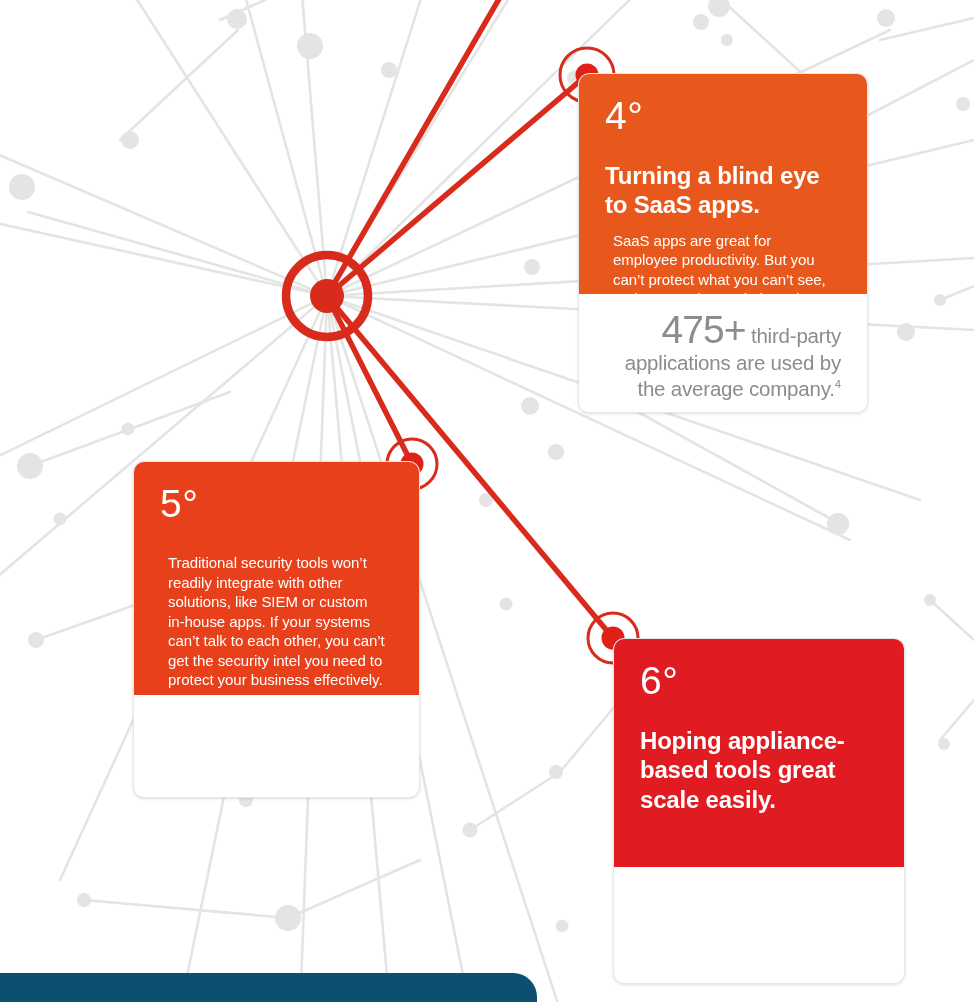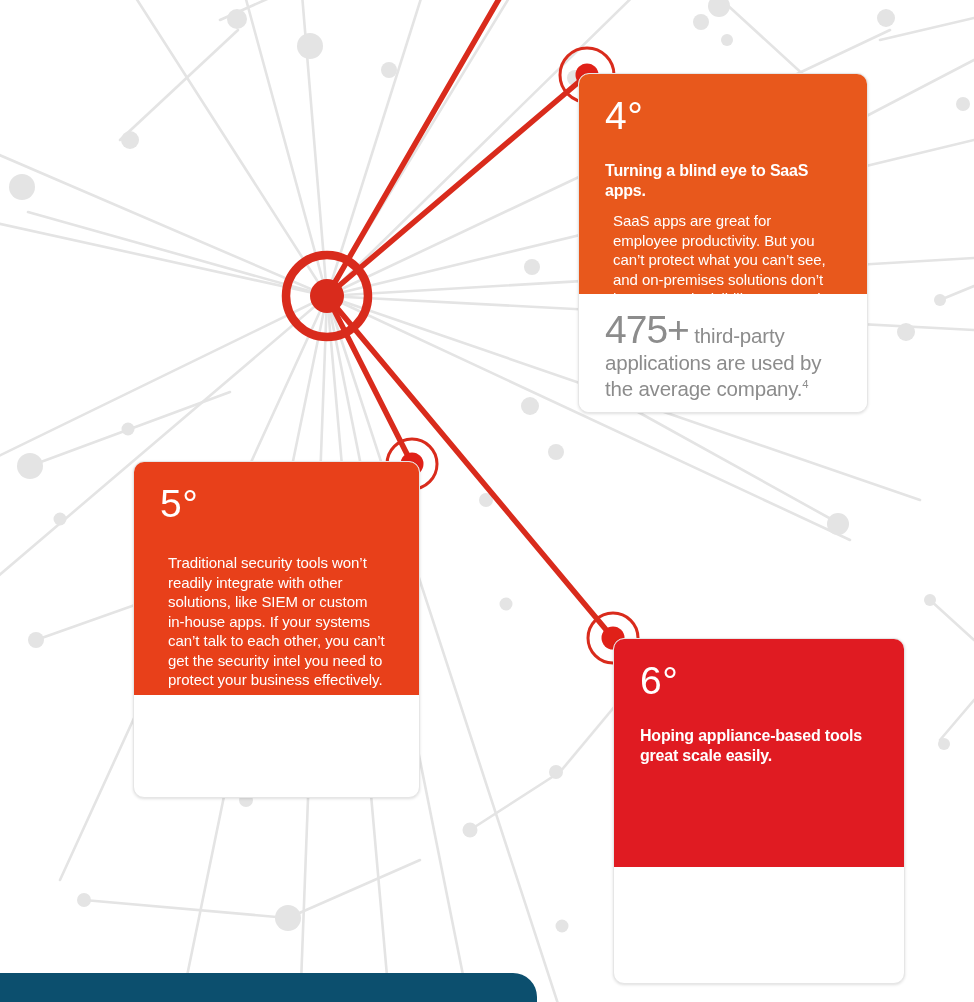--- a/index.html
+++ b/index.html
@@ -35,39 +35,40 @@
   }
   .card-num{
     font-size:39px;
     line-height:1;
     font-weight:300;
     letter-spacing:.5px;
     margin:0 0 26px 0;
     color:#ffffff;
   }
   .card-head{
-    font-size:16px;
+    font-size:24px;
     font-weight:bold;
     line-height:1.22;
     margin:0 0 11px 0;
     letter-spacing:-.2px;
   }
   .card-body{
     font-size:15px;
     line-height:1.30;
     margin:8px;
     letter-spacing:-.05px;
   }
   .card-stat{
     padding:16px 26px 20px 26px;
     background:#ffffff;
     color:#8c8c8c;
     font-size:20.5px;
     line-height:1.30;
     font-weight:300;
+    text-align:right;
   }
   .stat-big{
     font-size:39px;
     line-height:1;
     letter-spacing:-1px;
     color:#8c8c8c;
     font-weight:300;
   }
   .stat-rest{letter-spacing:-.2px;}
   sup{font-size:.55em;vertical-align:super;line-height:0;}

